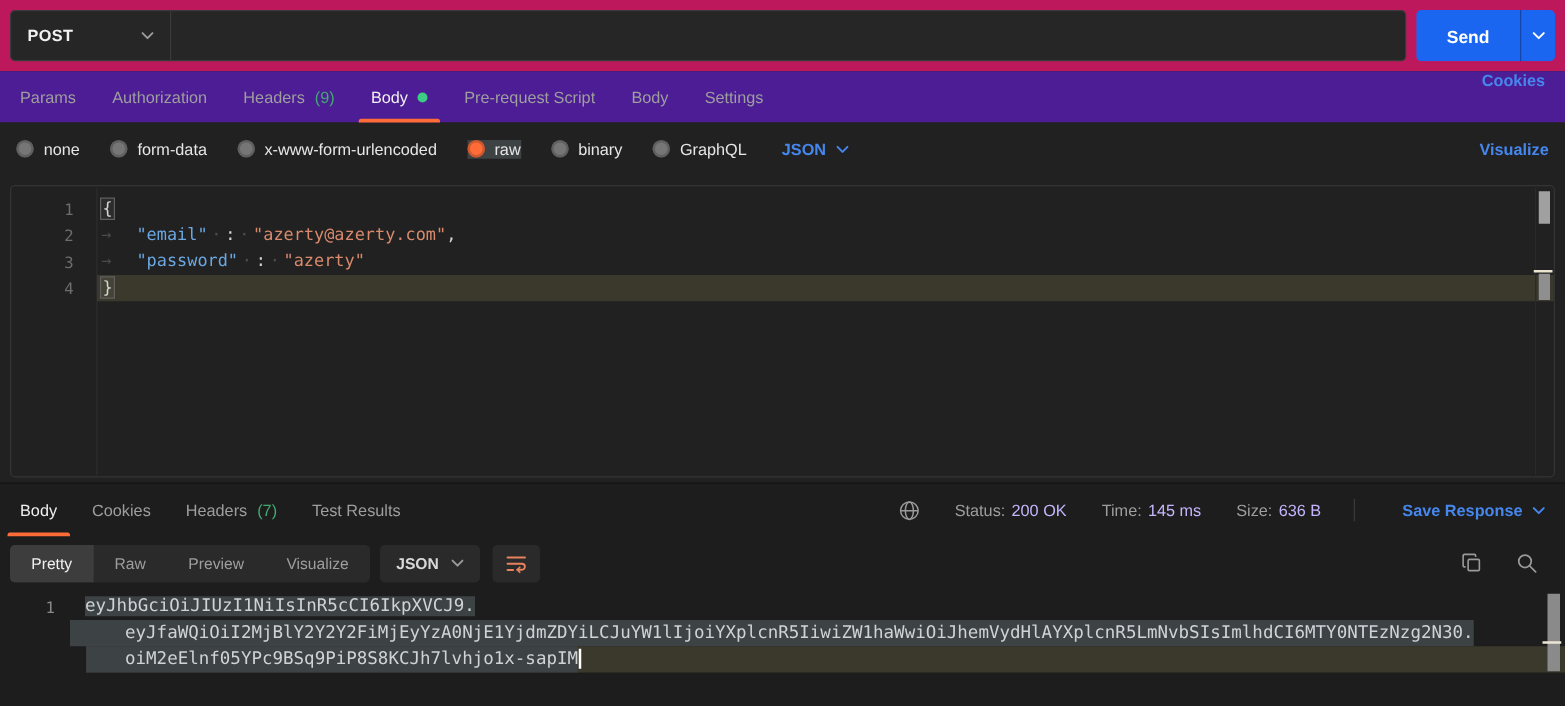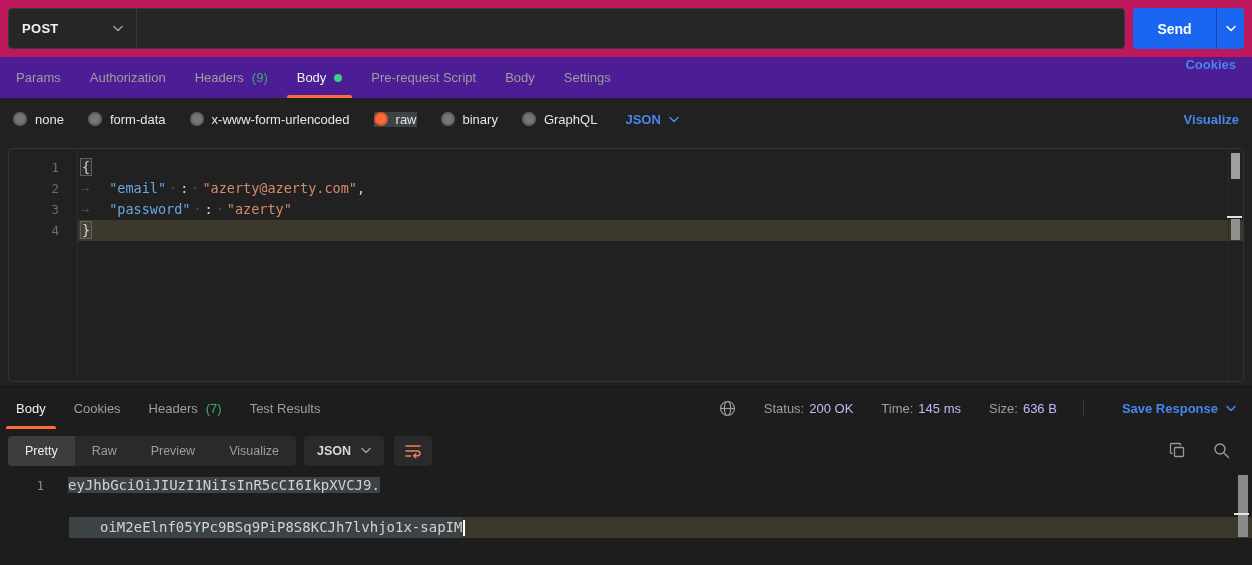--- a/index.html
+++ b/index.html
@@ -305,20 +305,21 @@
       </div>
     </div>
 
     <div class="resp-body">
       <div class="resp-row r1">
         <span class="resp-num">1</span>
         <span class="resp-code"><span class="sel">eyJhbGciOiJIUzI1NiIsInR5cCI6IkpXVCJ9.</span></span>
       </div>
       <div class="resp-row r2">
         <span class="resp-num"></span>
+        <span class="resp-code"><span class="sel">eyJfaWQiOiI2MjBlY2Y2Y2FiMjEyYzA0NjE1YjdmZDYiLCJuYW1lIjoiYXplcnR5IiwiZW1haWwiOiJhemVydHlAYXplcnR5LmNvbSIsImlhdCI6MTY0NTEzNzg2N30.</span></span>
       </div>
       <div class="resp-row r3">
         <span class="resp-num"></span>
         <span class="resp-code"><span class="sel">oiM2eElnf05YPc9BSq9PiP8S8KCJh7lvhjo1x-sapIM</span><span class="cursor"></span></span>
       </div>
       <div class="resp-scroll">
         <div class="resp-thumb"></div>
         <div class="resp-markline"></div>
       </div>
     </div>

